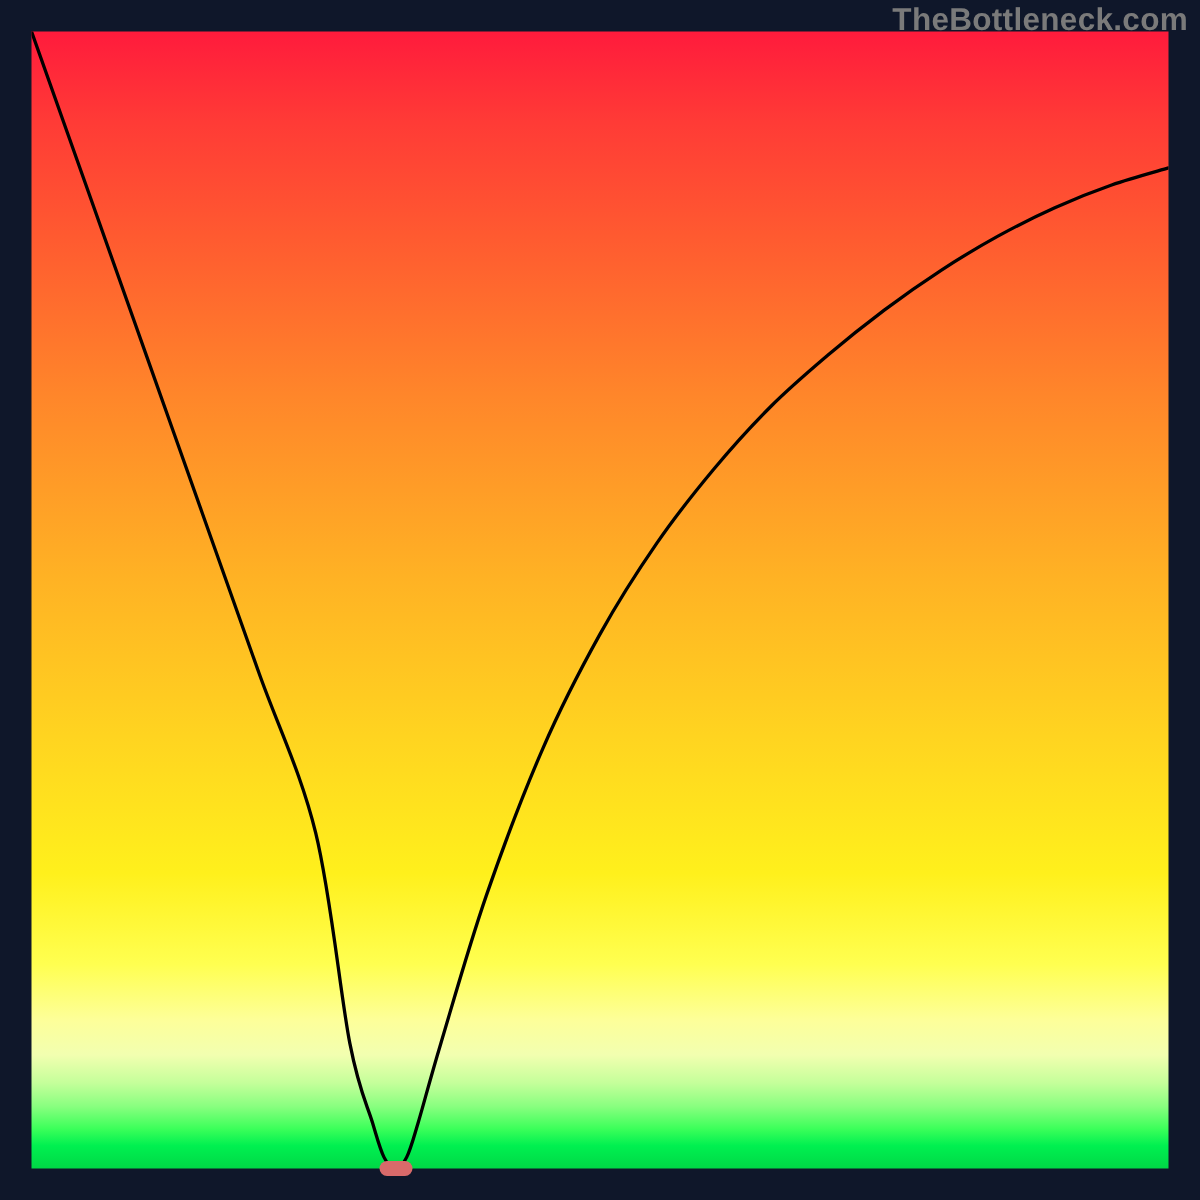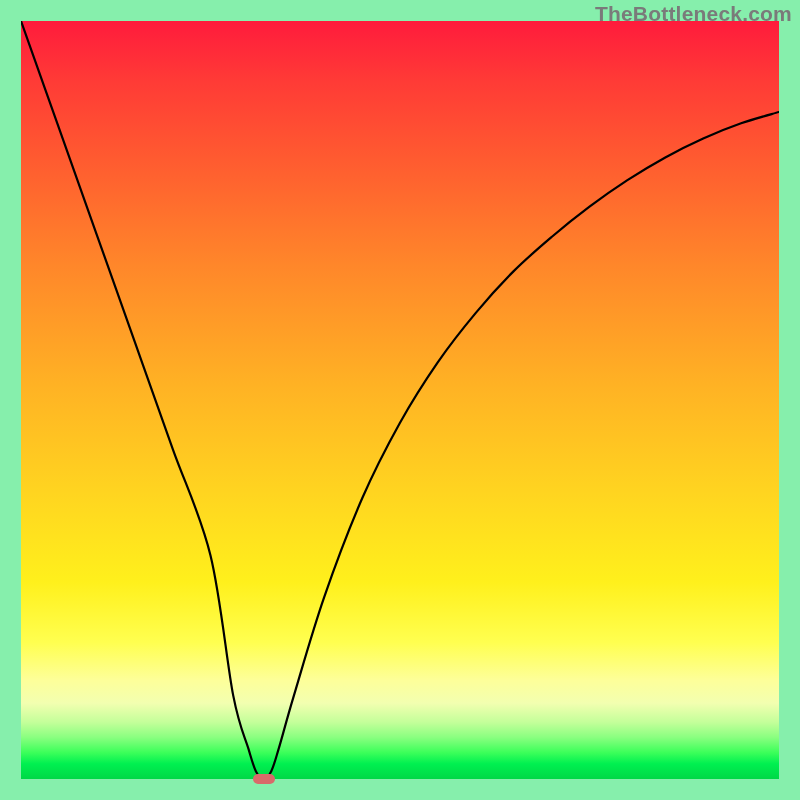--- a/index.html
+++ b/index.html
@@ -1,20 +1,20 @@
 <!DOCTYPE html>
 <html><head>
 <meta charset="utf-8">
 <style>
   * { margin: 0; padding: 0; box-sizing: border-box; }
   html, body { width: 800px; height: 800px; overflow: hidden; background: #000; }
   .outer {
     width: 800px;
     height: 800px;
-    background: #86efac;
+    background: #0f172a;
     position: relative;
   }
   .plot {
     position: absolute;
     left: 21px;
     top: 21px;
     width: 758px;
     height: 758px;
     
     background: linear-gradient(to bottom,

